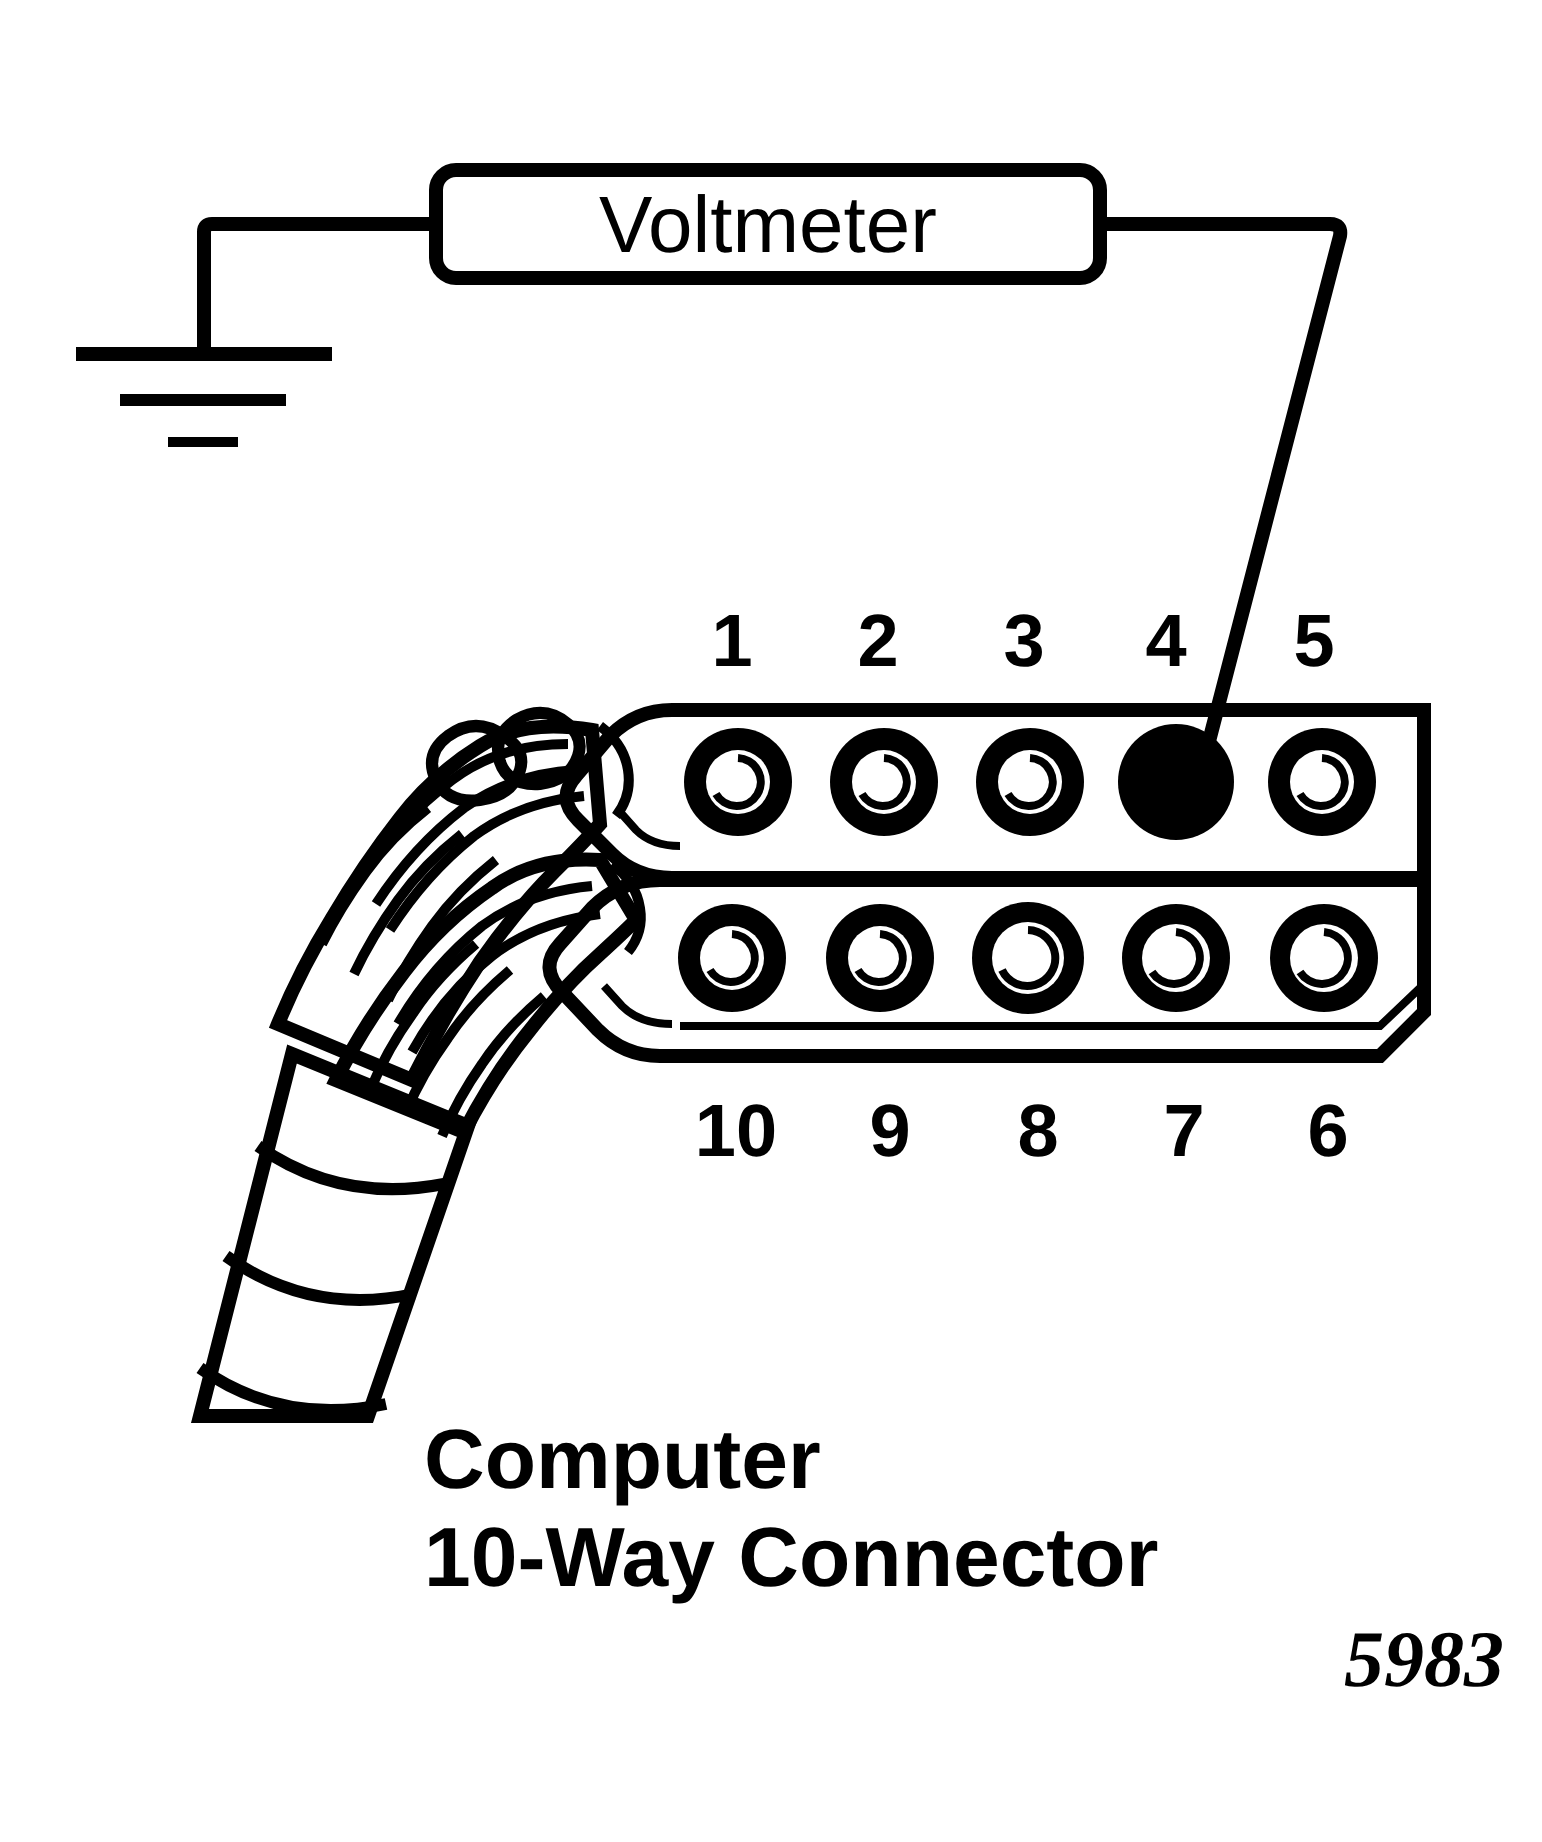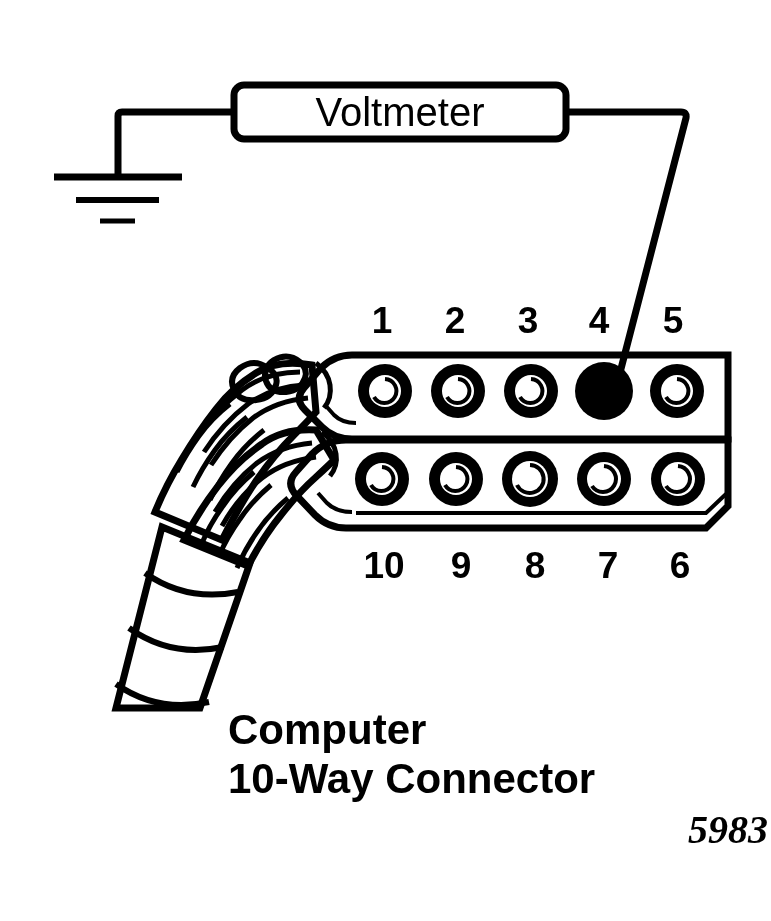--- a/index.html
+++ b/index.html
@@ -14,21 +14,20 @@
     position: relative;
     overflow: hidden;
     font-family: "Liberation Sans", sans-serif;
   }
   #diagram-root {
     position: absolute;
     left: 0;
     top: 0;
     width: 629px;
     height: 921px;
-    padding-left: 16px;
   }
   svg#figure {
     display: block;
     width: 771px;
     height: 921px;
   }
   .stroke-black {
     fill: none;
     stroke: #000000;
     stroke-linecap: butt;

